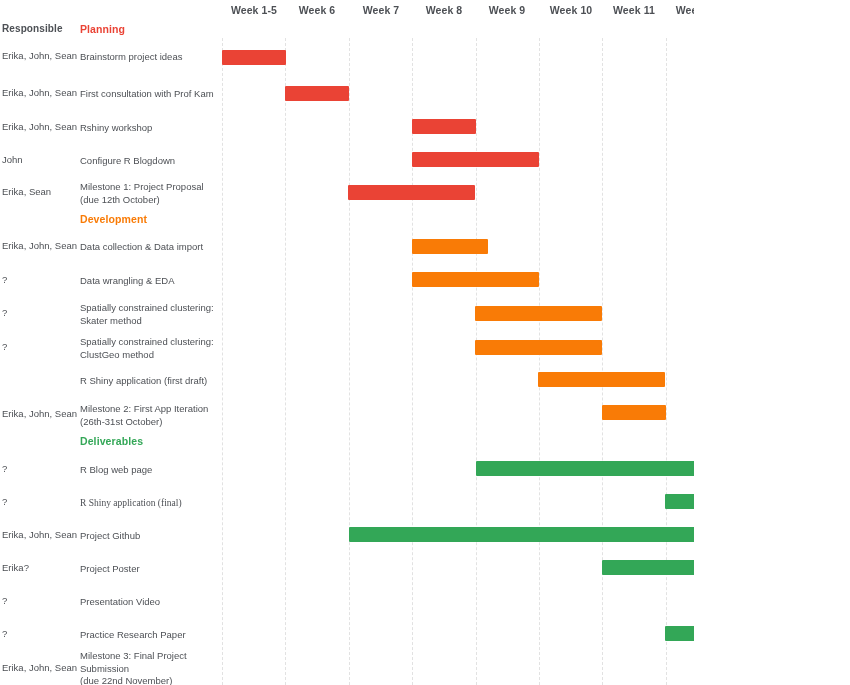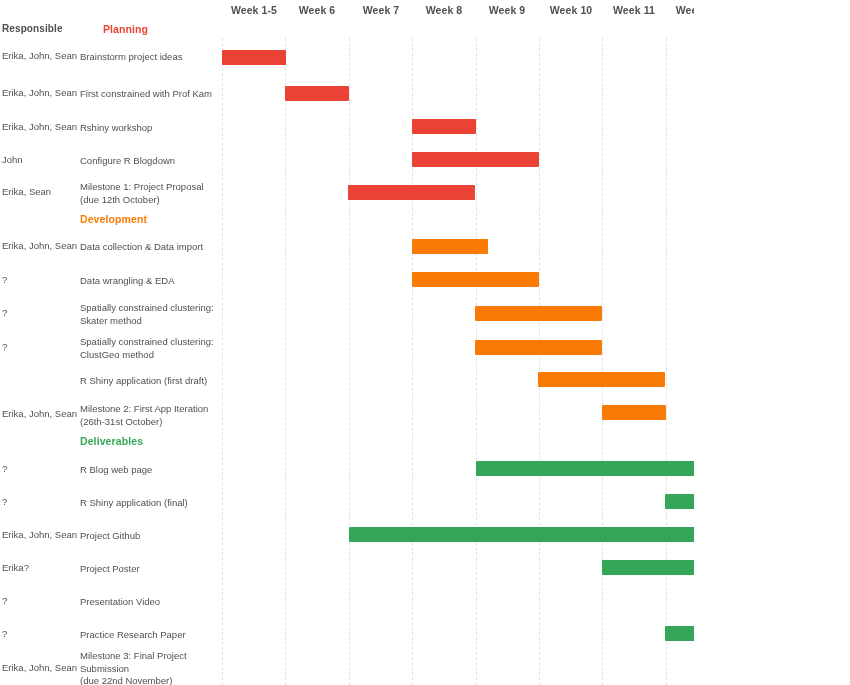--- a/index.html
+++ b/index.html
@@ -119,33 +119,33 @@
       <div class="gridline" style="left: 412.2px; top: 38px; height: 647px;"></div>
       <div class="gridline" style="left: 475.6px; top: 38px; height: 647px;"></div>
       <div class="gridline" style="left: 539px; top: 38px; height: 647px;"></div>
       <div class="gridline" style="left: 602.4px; top: 38px; height: 647px;"></div>
       <div class="gridline" style="left: 665.8px; top: 38px; height: 647px;"></div>
       <div class="gridline" style="left: 729.2px; top: 38px; height: 647px;"></div>
       <div class="gridline" style="left: 792.6px; top: 38px; height: 647px;"></div>
     </div>
 
   <div id="section-labels">
-      <div class="section-label" style="top: 23px; color: rgb(234, 67, 53); margin-left: 23px;">Planning</div>
+      <div class="section-label" style="top: 23px; color: rgb(234, 67, 53);">Planning</div>
       <div class="section-label" style="top: 213px; color: rgb(249, 123, 6);">Development</div>
       <div class="section-label" style="top: 435px; color: rgb(51, 167, 87);">Deliverables</div>
     </div>
 
   <div id="row-texts">
       <div class="col-responsible" style="top: 50px;">Erika, John, Sean</div>
       <div class="col-task" style="top: 51px;">
         <div>Brainstorm project ideas</div>
       </div>
       <div class="col-responsible" style="top: 87px;">Erika, John, Sean</div>
       <div class="col-task" style="top: 88px;">
-        <div>First constrained with Prof Kam</div>
+        <div>First consultation with Prof Kam</div>
       </div>
       <div class="col-responsible" style="top: 121px;">Erika, John, Sean</div>
       <div class="col-task" style="top: 122px;">
         <div>Rshiny workshop</div>
       </div>
       <div class="col-responsible" style="top: 154px;">John</div>
       <div class="col-task" style="top: 155px;">
         <div>Configure R Blogdown</div>
       </div>
       <div class="col-responsible" style="top: 186px;">Erika, Sean</div>
@@ -177,21 +177,21 @@
       <div class="col-responsible" style="top: 408px;">Erika, John, Sean</div>
       <div class="col-task" style="top: 403px;">
         <div>Milestone 2: First App Iteration</div>
         <div>(26th-31st October)</div>
       </div>
       <div class="col-responsible" style="top: 463px;">?</div>
       <div class="col-task" style="top: 464px;">
         <div>R Blog web page</div>
       </div>
       <div class="col-responsible" style="top: 496px;">?</div>
-      <div class="col-task" style="top: 497px;">
+      <div class="col-task" style="top: 497px; font-family: Liberation Serif, serif;">
         <div>R Shiny application (final)</div>
       </div>
       <div class="col-responsible" style="top: 529px;">Erika, John, Sean</div>
       <div class="col-task" style="top: 530px;">
         <div>Project Github</div>
       </div>
       <div class="col-responsible" style="top: 562px;">Erika?</div>
       <div class="col-task" style="top: 563px;">
         <div>Project Poster</div>
       </div>

